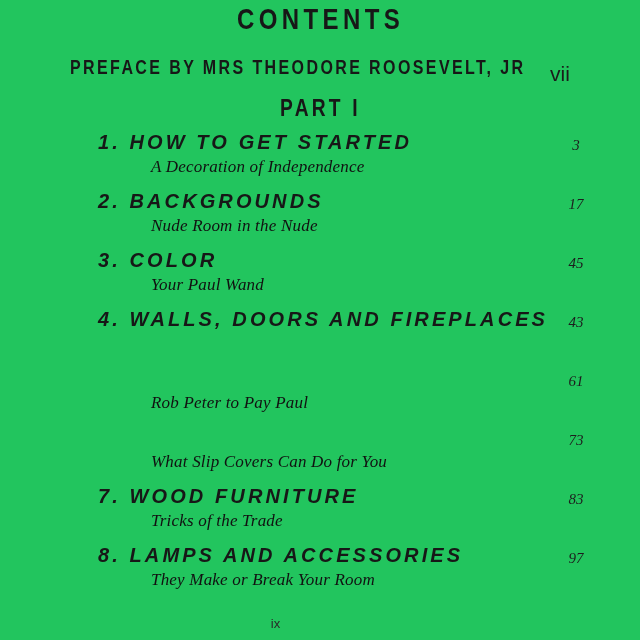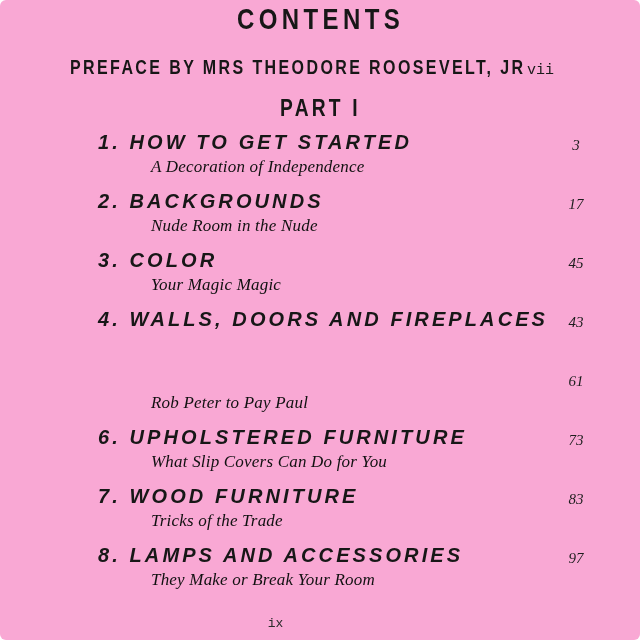--- a/index.html
+++ b/index.html
@@ -13,22 +13,21 @@
     position: relative;
     overflow: hidden;
     font-family: "Liberation Serif", serif;
     color: #141414;
     -webkit-font-smoothing: antialiased;
   }
 
   .page {
     position: absolute;
     inset: 0;
-    background: #f9a8d4;
-    border-radius: 6px;
+    background: #22c55e;
   }
 
   
   .display {
     font-family: "Liberation Sans Narrow", "Liberation Sans", sans-serif;
     font-weight: 700;
     color: #171717;
     transform: scaleX(0.80);
     transform-origin: left center;
     white-space: nowrap;
@@ -61,23 +60,23 @@
     left: 70px;
     top: 0;
     font-size: 20px;
     letter-spacing: 3.0px;
   }
   .preface-row .folio {
     position: absolute;
     left: 527px;
     top: 6px;
     width: 66px;
-    text-align: left;
-    font-size: 15px;
-    font-family: Liberation Mono, monospace;
+    text-align: center;
+    font-size: 21px;
+    font-family: Liberation Sans, sans-serif;
     color: #1b1b1b;
   }
 
   
   #part-heading {
     position: absolute;
     top: 94px;
     left: 0;
     width: 640px;
     text-align: center;
@@ -133,21 +132,21 @@
   }
 
   
   #page-folio {
     position: absolute;
     top: 616px;
     left: 0;
     width: 551px;
     text-align: center;
     font-size: 13px;
-    font-family: Liberation Mono, monospace;
+    font-family: Liberation Sans, sans-serif;
     color: #2a2a2a;
   }
 </style>
 </head>
 <body>
 
 <div class="page">
 
   <div id="contents-title">
     <span class="display">CONTENTS</span>
@@ -169,32 +168,31 @@
         <div class="chapter-subtitle">A Decoration of Independence</div>
       </div>
       <div class="toc-entry">
         <div class="chapter-line"><span class="display chapter-title">2. BACKGROUNDS</span></div>
         <span class="chapter-page">17</span>
         <div class="chapter-subtitle">Nude Room in the Nude</div>
       </div>
       <div class="toc-entry">
         <div class="chapter-line"><span class="display chapter-title">3. COLOR</span></div>
         <span class="chapter-page">45</span>
-        <div class="chapter-subtitle">Your Magic Magic</div>
+        <div class="chapter-subtitle">Your Paul Wand</div>
       </div>
       <div class="toc-entry">
         <div class="chapter-line"><span class="display chapter-title">4. WALLS, DOORS AND FIREPLACES</span></div>
         <span class="chapter-page">43</span>
       </div>
       <div class="toc-entry">
         <span class="chapter-page">61</span>
         <div class="chapter-subtitle">Rob Peter to Pay Paul</div>
       </div>
       <div class="toc-entry">
-        <div class="chapter-line"><span class="display chapter-title">6. UPHOLSTERED FURNITURE</span></div>
         <span class="chapter-page">73</span>
         <div class="chapter-subtitle">What Slip Covers Can Do for You</div>
       </div>
       <div class="toc-entry">
         <div class="chapter-line"><span class="display chapter-title">7. WOOD FURNITURE</span></div>
         <span class="chapter-page">83</span>
         <div class="chapter-subtitle">Tricks of the Trade</div>
       </div>
       <div class="toc-entry">
         <div class="chapter-line"><span class="display chapter-title">8. LAMPS AND ACCESSORIES</span></div>

